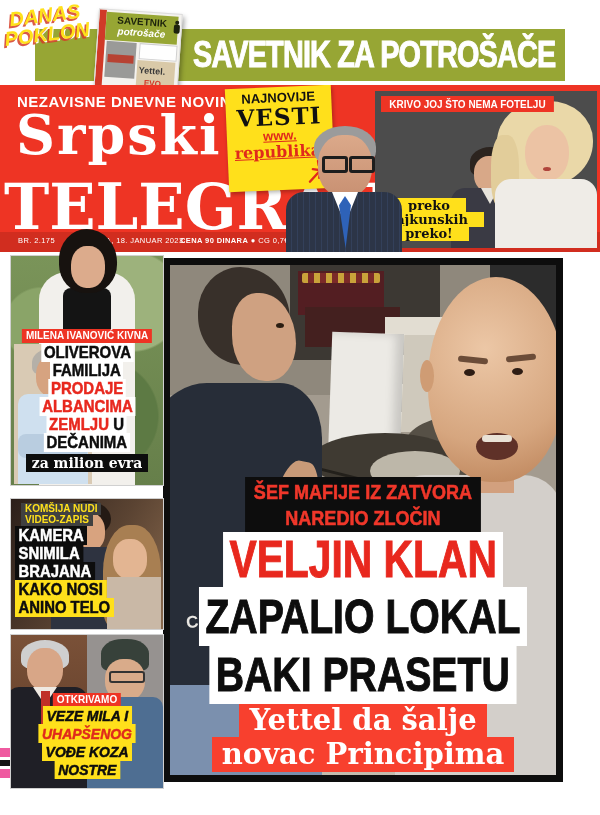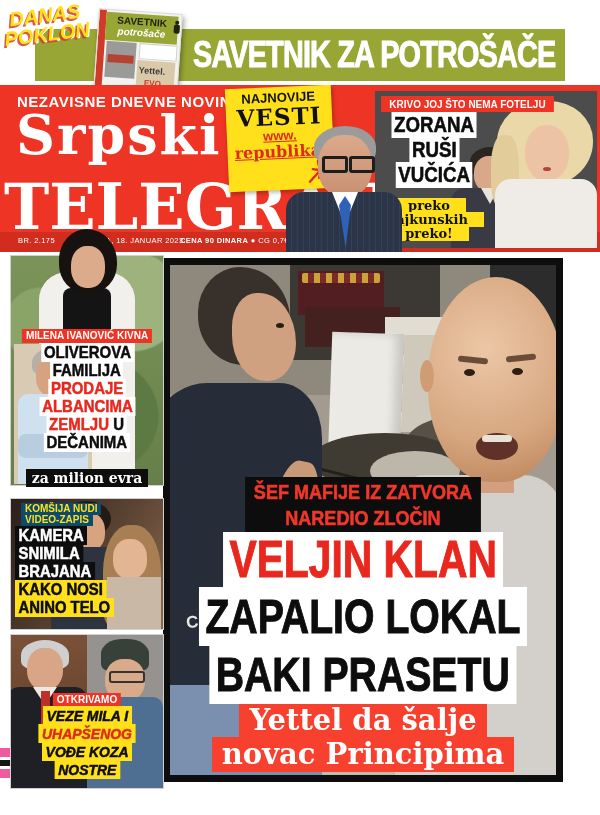--- a/index.html
+++ b/index.html
@@ -96,32 +96,32 @@
   .o-hair{left:18px;top:4px;width:44px;height:28px;background:#b5b0a8;border-radius:50% 50% 30% 30%;}
   .o-face{left:22px;top:11px;width:36px;height:42px;background:#d6a380;border-radius:45%;}
   .o-shirt{left:4px;top:50px;width:70px;height:90px;background:#cfe0ef;border-radius:10px 10px 0 0;}
   .o-arms{left:4px;top:90px;width:70px;height:24px;background:#b9cde0;border-radius:8px;}
   .kick-red{background:#ee3424;color:#fff;font-weight:900;font-size:10px;line-height:14px;padding:0 4px;}
   .c1-kick{left:50%;transform:translateX(-50%);top:73px;z-index:8;white-space:nowrap;}
   .c1-stack{left:0;right:0;top:88px;z-index:8;}
   .hl{background:#fff;font-weight:900;font-size:17px;line-height:19px;padding:0 3px;
       transform:scaleX(.88);-webkit-text-stroke:.5px currentColor;white-space:nowrap;}
   .blk{color:#0d0d0d;} .rd{color:#e8281e;}
-  .tag-black{background:#0d0d0d;color:#fff;font-weight:bold;font-size:14px;line-height:18px;padding:0 6px;margin-top:17px;}
+  .tag-black{background:#0d0d0d;color:#fff;font-weight:bold;font-size:14px;line-height:18px;padding:0 6px;margin-top:2px;}
 
   .card2{left:10px;top:498px;width:152px;height:130px;}
   .p2bg{background:linear-gradient(120deg,#2b1f1a,#5a4332 55%,#8a6a4e);}
   .m2-hair{left:52px;top:2px;width:48px;height:36px;background:#241a14;border-radius:50%;}
   .m2-face{left:58px;top:13px;width:36px;height:40px;background:#d8a37f;border-radius:45%;}
   .m2-body{left:40px;top:48px;width:72px;height:82px;background:#2e3340;border-radius:12px 12px 0 0;}
   .f2-hair{left:92px;top:26px;width:58px;height:104px;background:#a87f52;border-radius:45% 45% 20% 20%;}
   .f2-face{left:102px;top:40px;width:34px;height:40px;background:#e3b592;border-radius:45%;}
   .f2-body{left:96px;top:78px;width:54px;height:52px;background:#c9b8a6;}
   .c2-kick{left:10px;top:5px;align-items:flex-start;z-index:8;}
-  .kick-red-y{background:#0c4a6e;color:#ffe01b;font-weight:900;font-size:10px;line-height:12px;padding:0 4px;}
+  .kick-red-y{background:#404040;color:#ffe01b;font-weight:900;font-size:10px;line-height:12px;padding:0 4px;}
   .c2-stack{left:4px;top:28px;align-items:flex-start;z-index:8;}
   .hl2{font-weight:900;font-size:16.5px;line-height:19px;padding:0 4px;transform:scaleX(.9);
        transform-origin:left;-webkit-text-stroke:.5px currentColor;white-space:nowrap;}
   .onblack{background:#0d0d0d;color:#fff;} .onyellow{background:#ffe01b;color:#0d0d0d;}
   .onyellow-red{background:#ffe01b;color:#e02a1c;}
 
   .card3{left:10px;top:634px;width:152px;height:153px;}
   .p3L{left:0;top:0;width:76px;height:153px;background:linear-gradient(#7a5138,#5d3a26);overflow:hidden;}
   .p3R{left:76px;top:0;width:76px;height:153px;background:#969290;overflow:hidden;}
   .m3-hair{left:10px;top:5px;width:48px;height:30px;background:#cfcfcf;border-radius:50% 50% 30% 30%;}
@@ -254,25 +254,20 @@
       <div class="abs d-man-hair"></div>
       <div class="abs d-man-face"></div>
       <div class="abs d-man-body"></div>
       <div class="abs d-man-shirt"></div>
       <div class="abs d-wom-hair"></div>
       <div class="abs d-wom-hair2"></div>
       <div class="abs d-wom-face"></div>
       <div class="abs d-wom-lips"></div>
       <div class="abs d-wom-body"></div>
       <div class="abs d-kicker">KRIVO JOJ ŠTO NEMA FOTELJU</div>
-      <div class="stack zstack">
-        <div class="zchip">ZORANA</div>
-        <div class="zchip">RUŠI</div>
-        <div class="zchip">VUČIĆA</div>
-      </div>
       <div class="stack ystack serif">
         <div class="ychip">preko</div>
         <div class="ychip">tajkunskih</div>
         <div class="ychip">preko!</div>
       </div>
     </div>
 
     <div class="abs vucic">
       <div class="abs v-hair"></div>
       <div class="abs v-face"></div>

